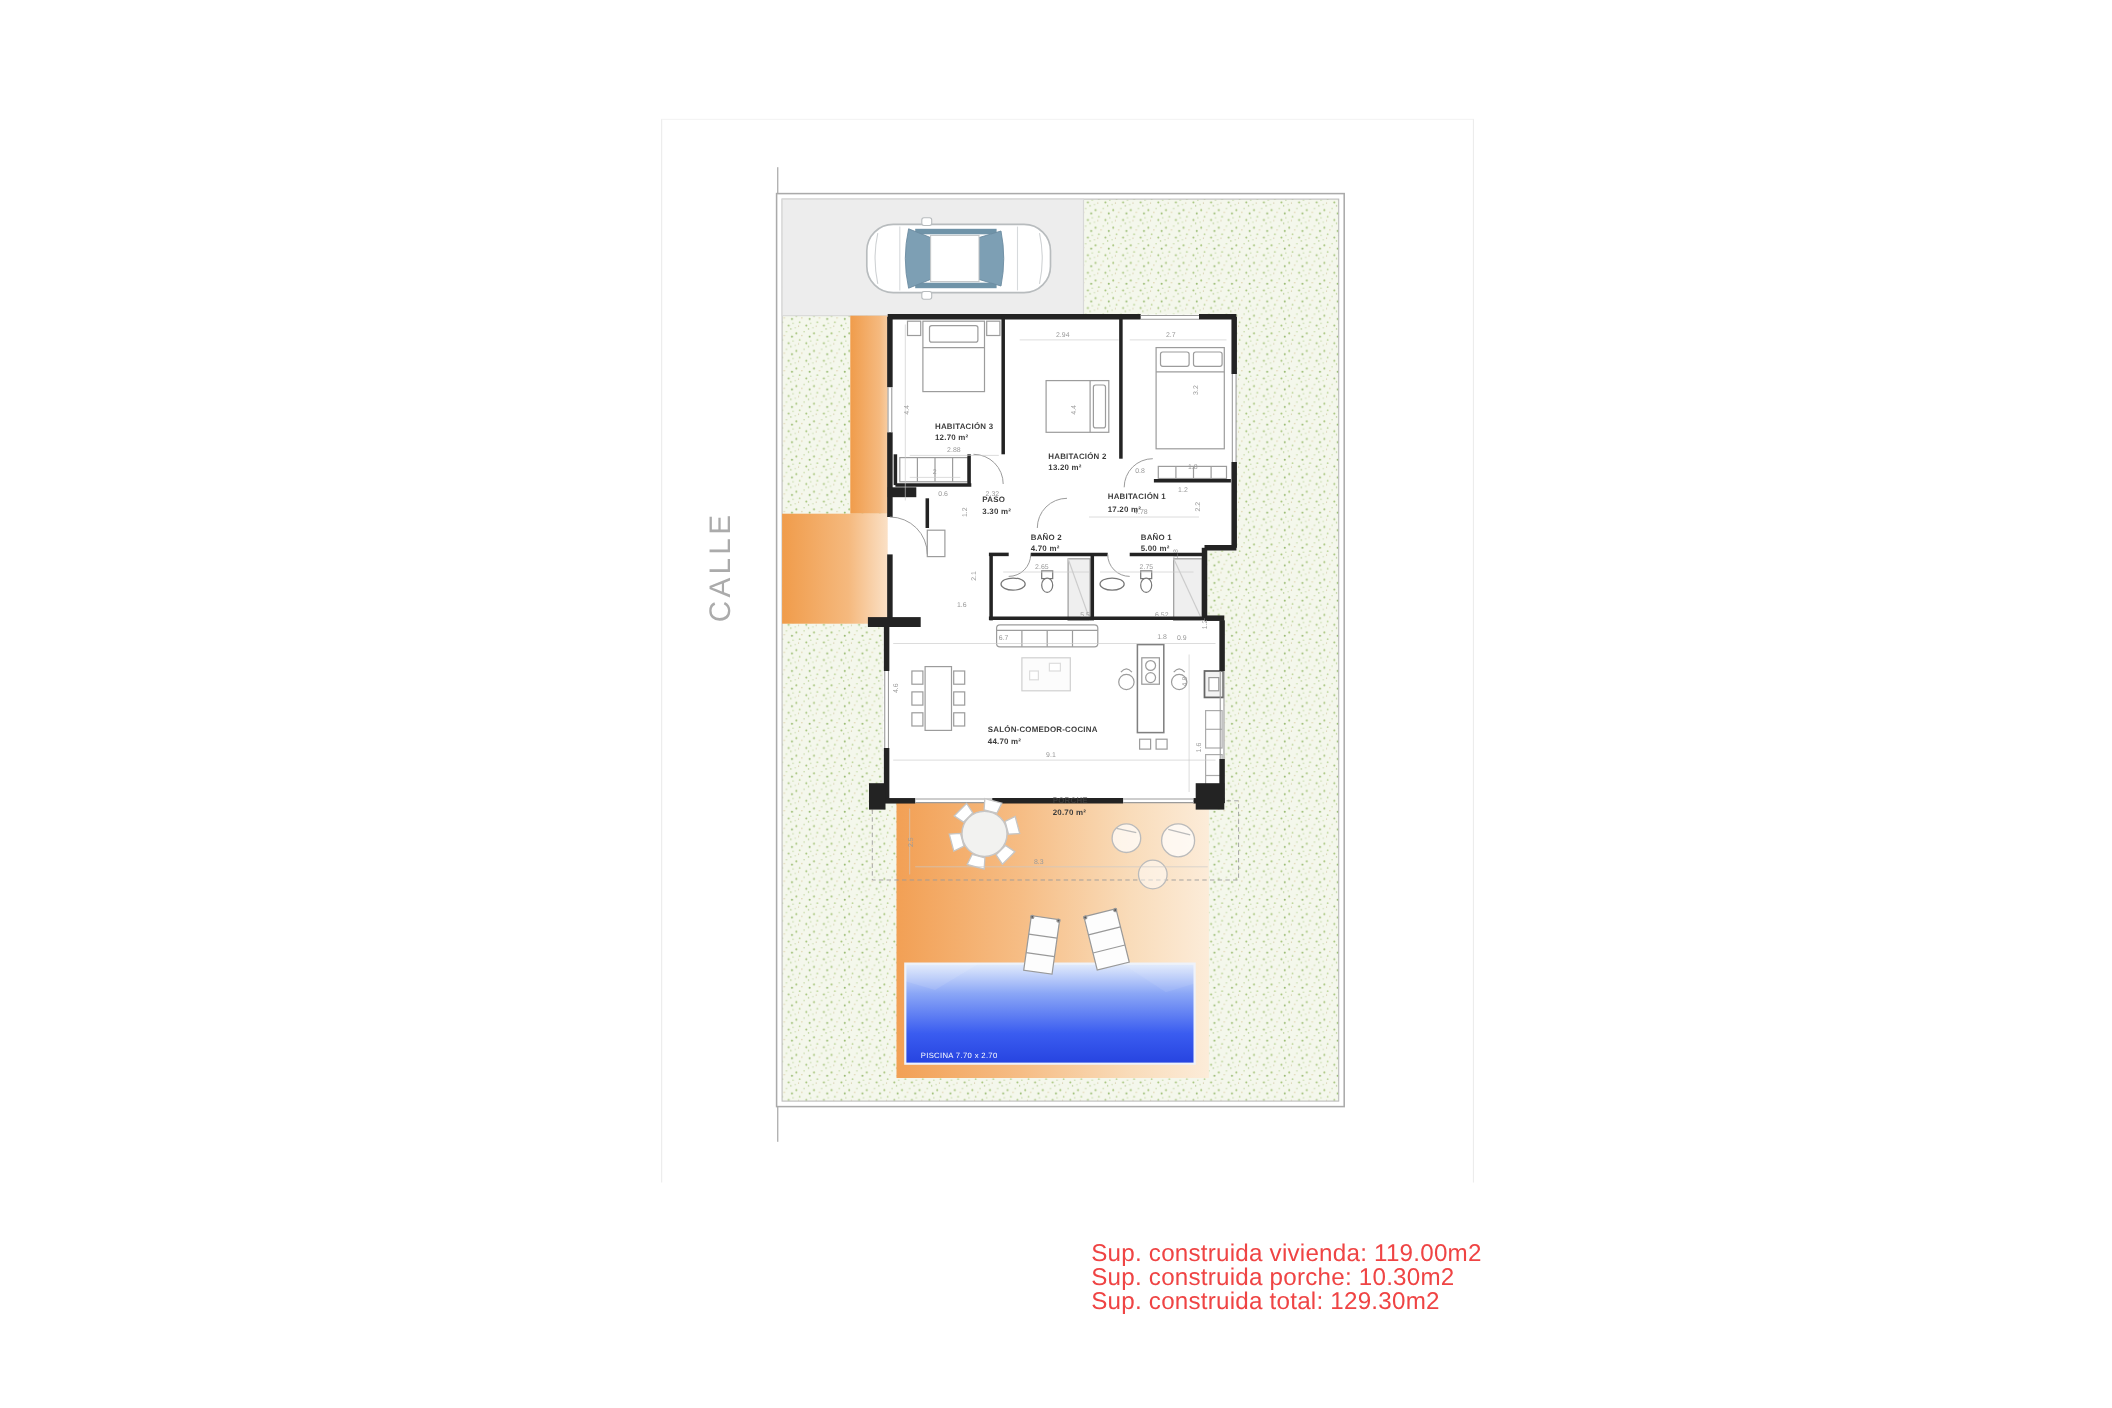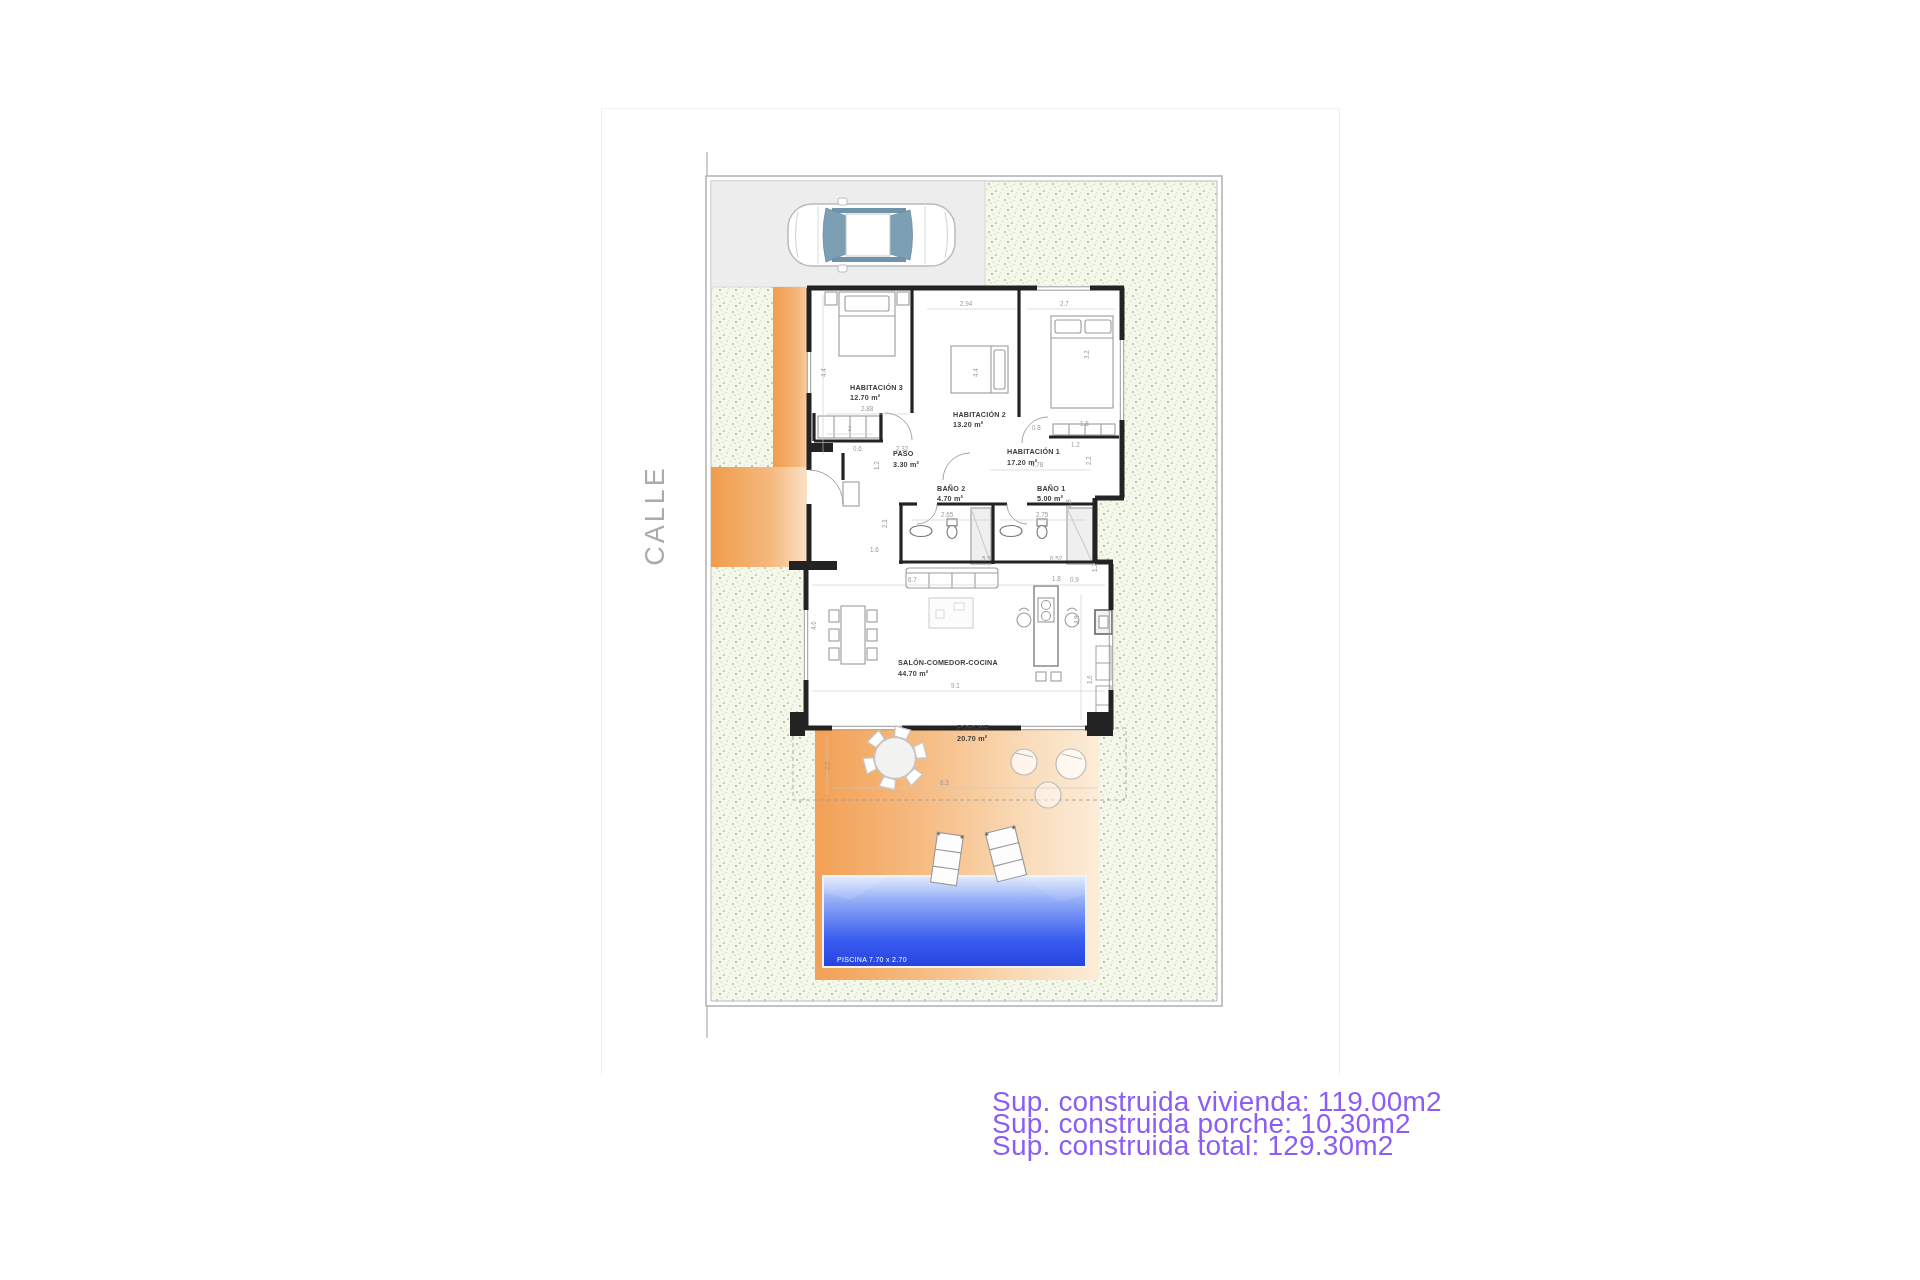--- a/index.html
+++ b/index.html
@@ -1,20 +1,20 @@
 <!DOCTYPE html>
 <html><head>
 <meta charset="utf-8">
 <style>
   html,body{margin:0;padding:0;background:#ffffff;}
   body{width:1920px;height:1280px;position:relative;font-family:"Liberation Sans",sans-serif;overflow:hidden;}
   .sheet{position:absolute;left:601px;top:108px;width:737px;height:966px;background:#fff;border-left:1px solid #ececec;border-right:1px solid #ececec;border-top:1px solid #f3f3f3;}
   .calle{position:absolute;left:593px;top:500px;width:124px;text-align:center;transform:rotate(-90deg);transform-origin:center;font-size:27px;letter-spacing:3px;color:#ababab;font-weight:normal;}
   .plan-svg{position:absolute;left:690px;top:140px;}
-  .summary{position:absolute;left:992px;top:1091px;color:#8b5cf6;font-size:28px;line-height:21px;letter-spacing:0.2px;}
+  .summary{position:absolute;left:992px;top:1128px;color:#ef4444;font-size:22px;line-height:21px;letter-spacing:0.2px;}
   .summary div{margin-bottom:1px;white-space:nowrap;}
   svg text{font-family:"Liberation Sans",sans-serif;}
   .rlabel{font-size:7.2px;fill:#3c3c3c;font-weight:bold;letter-spacing:0.2px;}
   .dlabel{font-size:6.3px;fill:#9a9a9a;}
   .plabel{font-size:7px;fill:#ffffff;letter-spacing:0.3px;}
 </style>
 </head>
 <body>
 
 <div class="sheet"></div>

